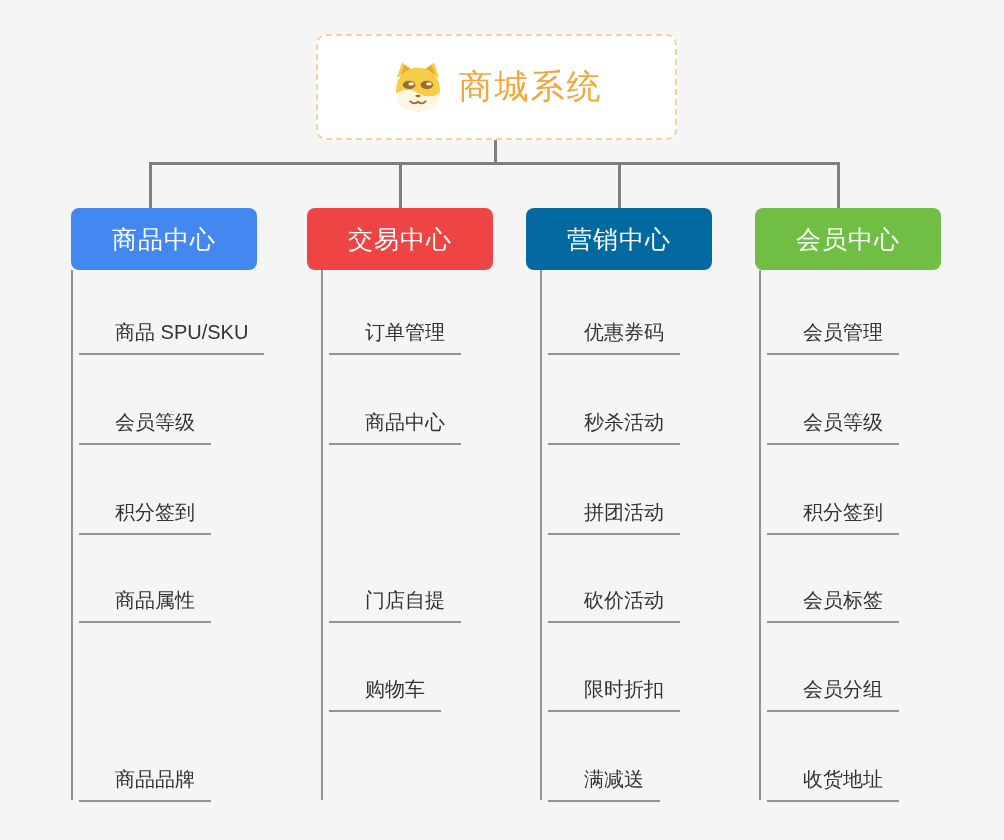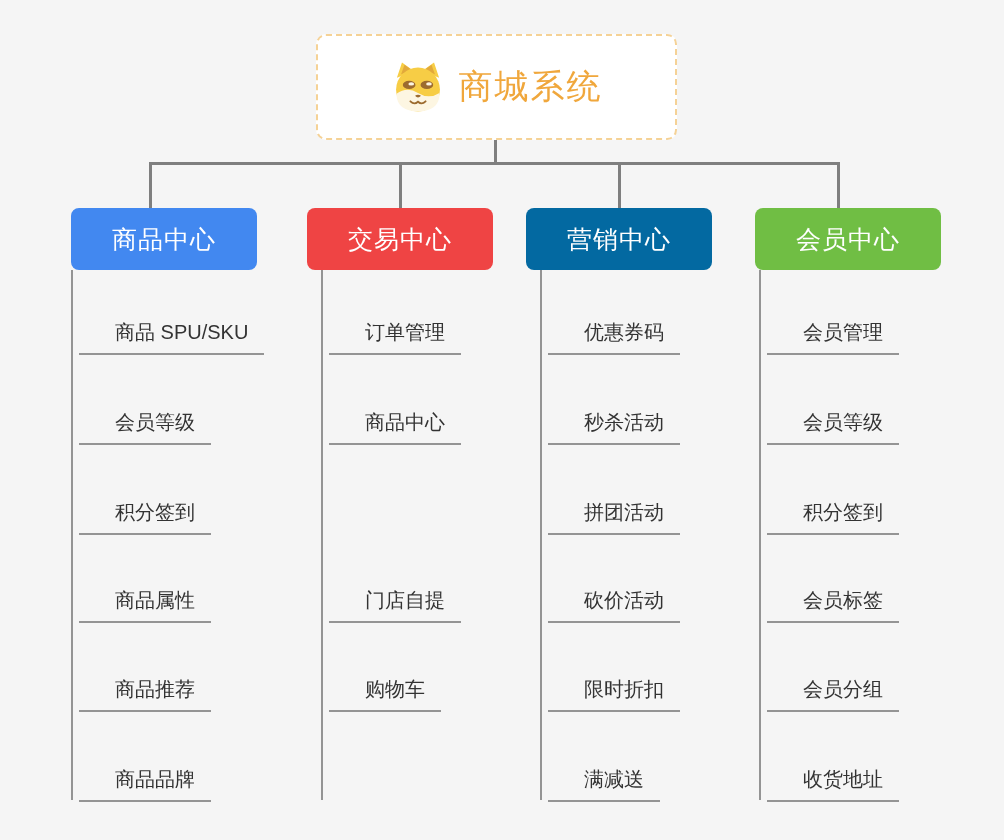--- a/index.html
+++ b/index.html
@@ -108,21 +108,20 @@
   <div class="branch-header bh-2" style="background-color: #ef4444;">交易中心</div>
   <div class="branch-header bh-3" style="background-color: #0369a1;">营销中心</div>
   <div class="branch-header bh-4" style="background-color: rgb(112, 190, 68);">会员中心</div>
 
   <div class="column col-1">
     <div class="spine"></div>
     <div class="leaf leaf-1">商品 SPU/SKU</div>
     <div class="leaf leaf-2">会员等级</div>
     <div class="leaf leaf-3">积分签到</div>
     <div class="leaf leaf-4">商品属性</div>
-    <div class="leaf leaf-5">商品推荐</div>
     <div class="leaf leaf-6">商品品牌</div>
   </div>
 
   <div class="column col-2">
     <div class="spine"></div>
     <div class="leaf leaf-1">订单管理</div>
     <div class="leaf leaf-2">商品中心</div>
     <div class="leaf leaf-4">门店自提</div>
     <div class="leaf leaf-5">购物车</div>
   </div>

